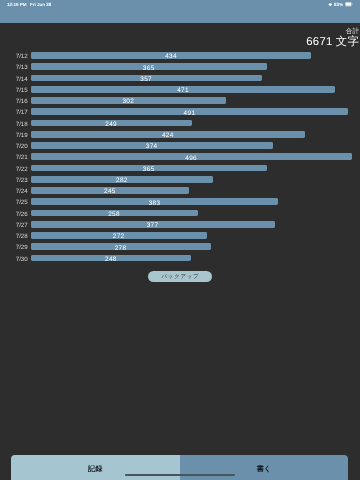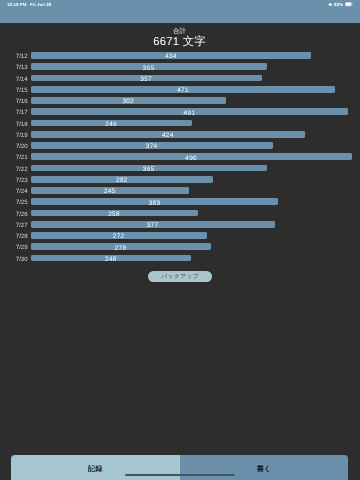--- a/index.html
+++ b/index.html
@@ -17,21 +17,21 @@
     position:absolute;left:0;top:0;width:360px;height:9.4px;
     display:flex;align-items:center;justify-content:space-between;
     padding:0 7px;box-sizing:border-box;color:#ffffff;
   }
   .sb-left{display:flex;align-items:center;gap:3.4px;font-size:4.5px;font-weight:700;letter-spacing:0px;}
   .sb-right{display:flex;align-items:center;gap:1.6px;font-size:4.5px;font-weight:700;}
   .wifi-icon{display:block;}
   .battery{display:block;line-height:0;}
 
   
-  .header{position:absolute;left:0;top:22px;width:359px;text-align:center;color:#fff;}
+  .header{position:absolute;left:0;top:22px;width:359px;text-align:right;color:#fff;}
   .header .cap-label{font-size:6.5px;letter-spacing:.1px;color:#e2e2e2;line-height:7px;margin-top:6px;}
   .header .total{font-size:11.4px;line-height:12px;margin-top:0.7px;letter-spacing:.2px;color:#fff;}
 
   
   .chart{position:absolute;left:0;top:52.1px;width:360px;}
   .row{position:relative;height:11.25px;}
   .row .date{position:absolute;left:6px;top:1.1px;width:21.6px;text-align:right;font-size:6.2px;line-height:7.4px;color:#d6d6d6;letter-spacing:-.05px;}
   .row .bar{position:absolute;left:30.6px;top:0;height:6.9px;background:#6b90ac;border-radius:1.4px;}
   .row .val{position:absolute;top:1.2px;height:7.1px;line-height:7.4px;font-size:6.4px;color:#ffffff;text-align:center;letter-spacing:.35px;}
 

